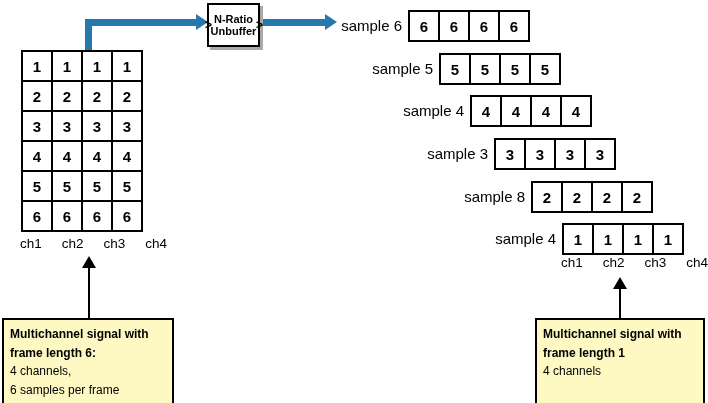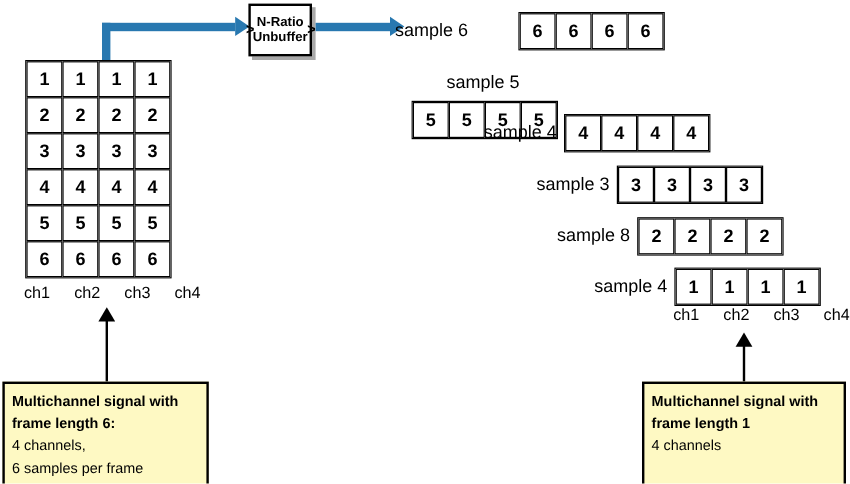--- a/index.html
+++ b/index.html
@@ -129,51 +129,51 @@
     <div class="cell">6</div>
   </div>
 
   <div class="ch-row" style="left:20px; top:236px;">
     <span>ch1</span>
     <span>ch2</span>
     <span>ch3</span>
     <span>ch4</span>
   </div>
 
-  <div class="sample-row" style="left:300px; top:10px;gap:36px;">
+  <div class="sample-row" style="left:312px; top:10px;">
     <div class="sample-label">sample 6</div>
     <div class="grid">
       <div class="cell">6</div>
       <div class="cell">6</div>
       <div class="cell">6</div>
       <div class="cell">6</div>
     </div>
   </div>
 
-  <div class="sample-row" style="left:343px; top:53px;flex-direction:column;">
+  <div class="sample-row" style="left:343px; top:53px;">
     <div class="sample-label">sample 5</div>
     <div class="grid">
       <div class="cell">5</div>
       <div class="cell">5</div>
       <div class="cell">5</div>
       <div class="cell">5</div>
     </div>
   </div>
 
   <div class="sample-row" style="left:374px; top:95px;">
     <div class="sample-label">sample 4</div>
     <div class="grid">
       <div class="cell">4</div>
       <div class="cell">4</div>
       <div class="cell">4</div>
       <div class="cell">4</div>
     </div>
   </div>
 
-  <div class="sample-row" style="left:418px; top:138px;">
+  <div class="sample-row" style="left:398px; top:138px;">
     <div class="sample-label">sample 3</div>
     <div class="grid">
       <div class="cell">3</div>
       <div class="cell">3</div>
       <div class="cell">3</div>
       <div class="cell">3</div>
     </div>
   </div>
 
   <div class="sample-row" style="left:435px; top:181px;">

